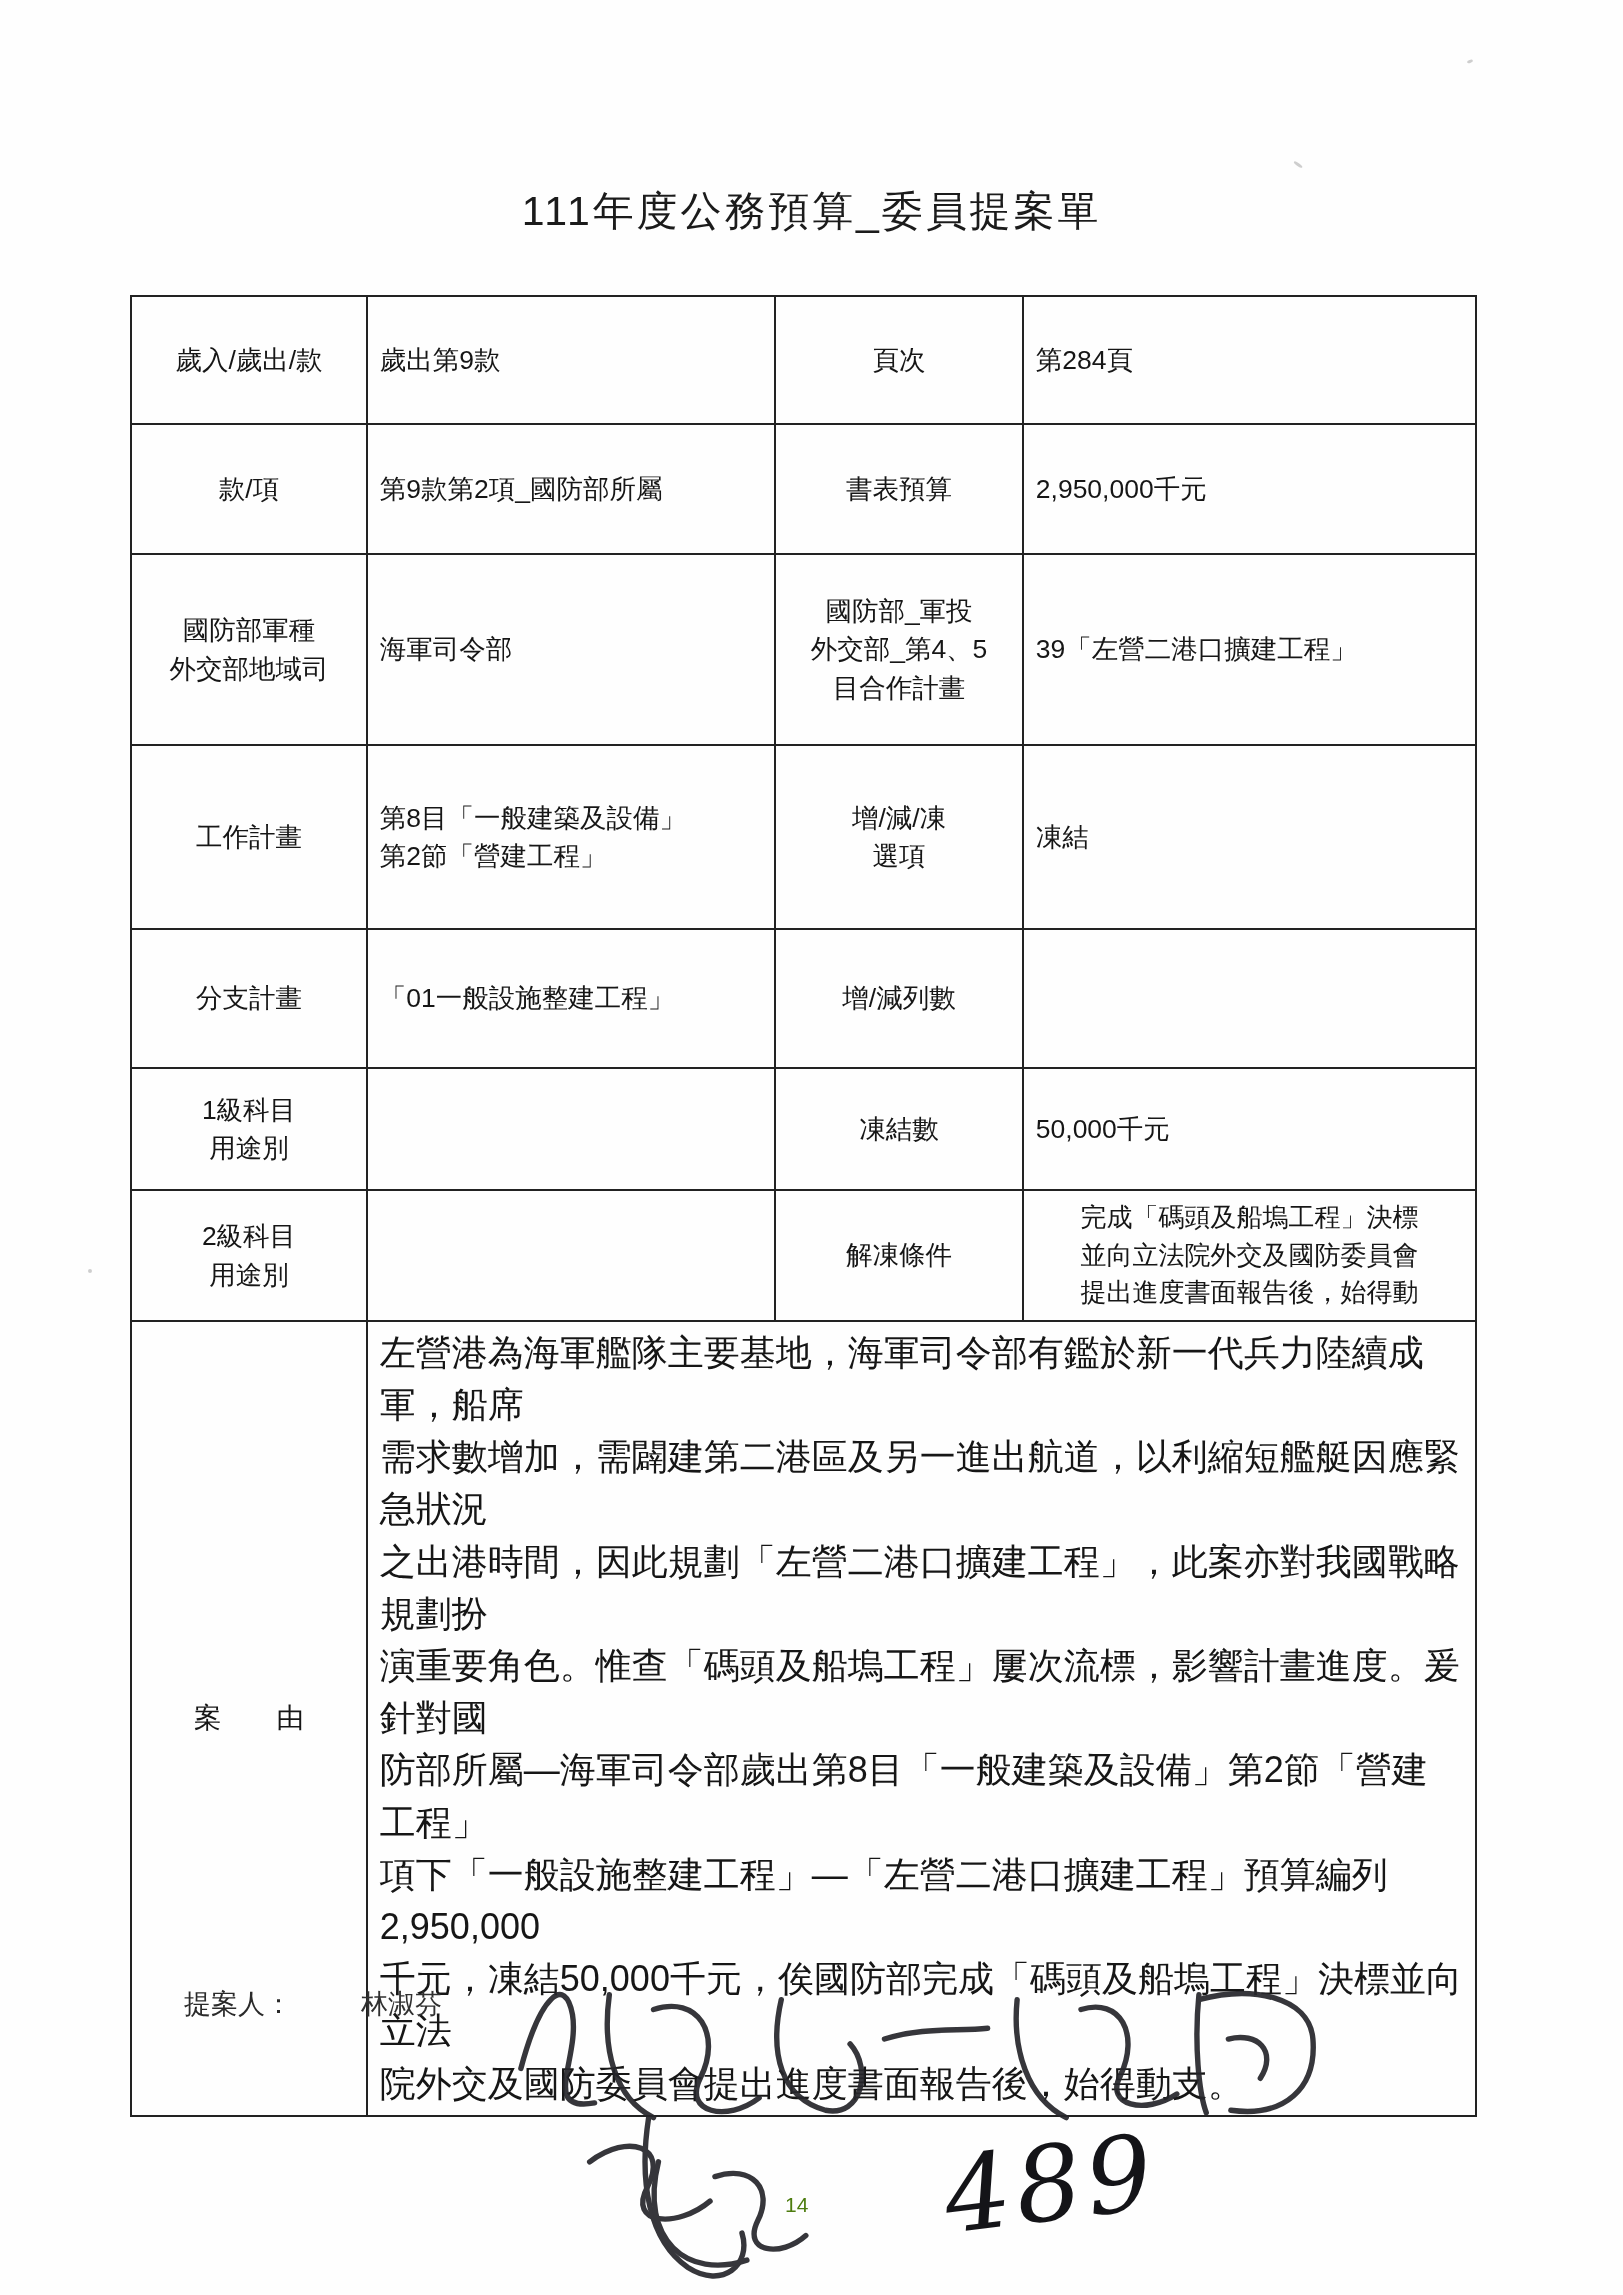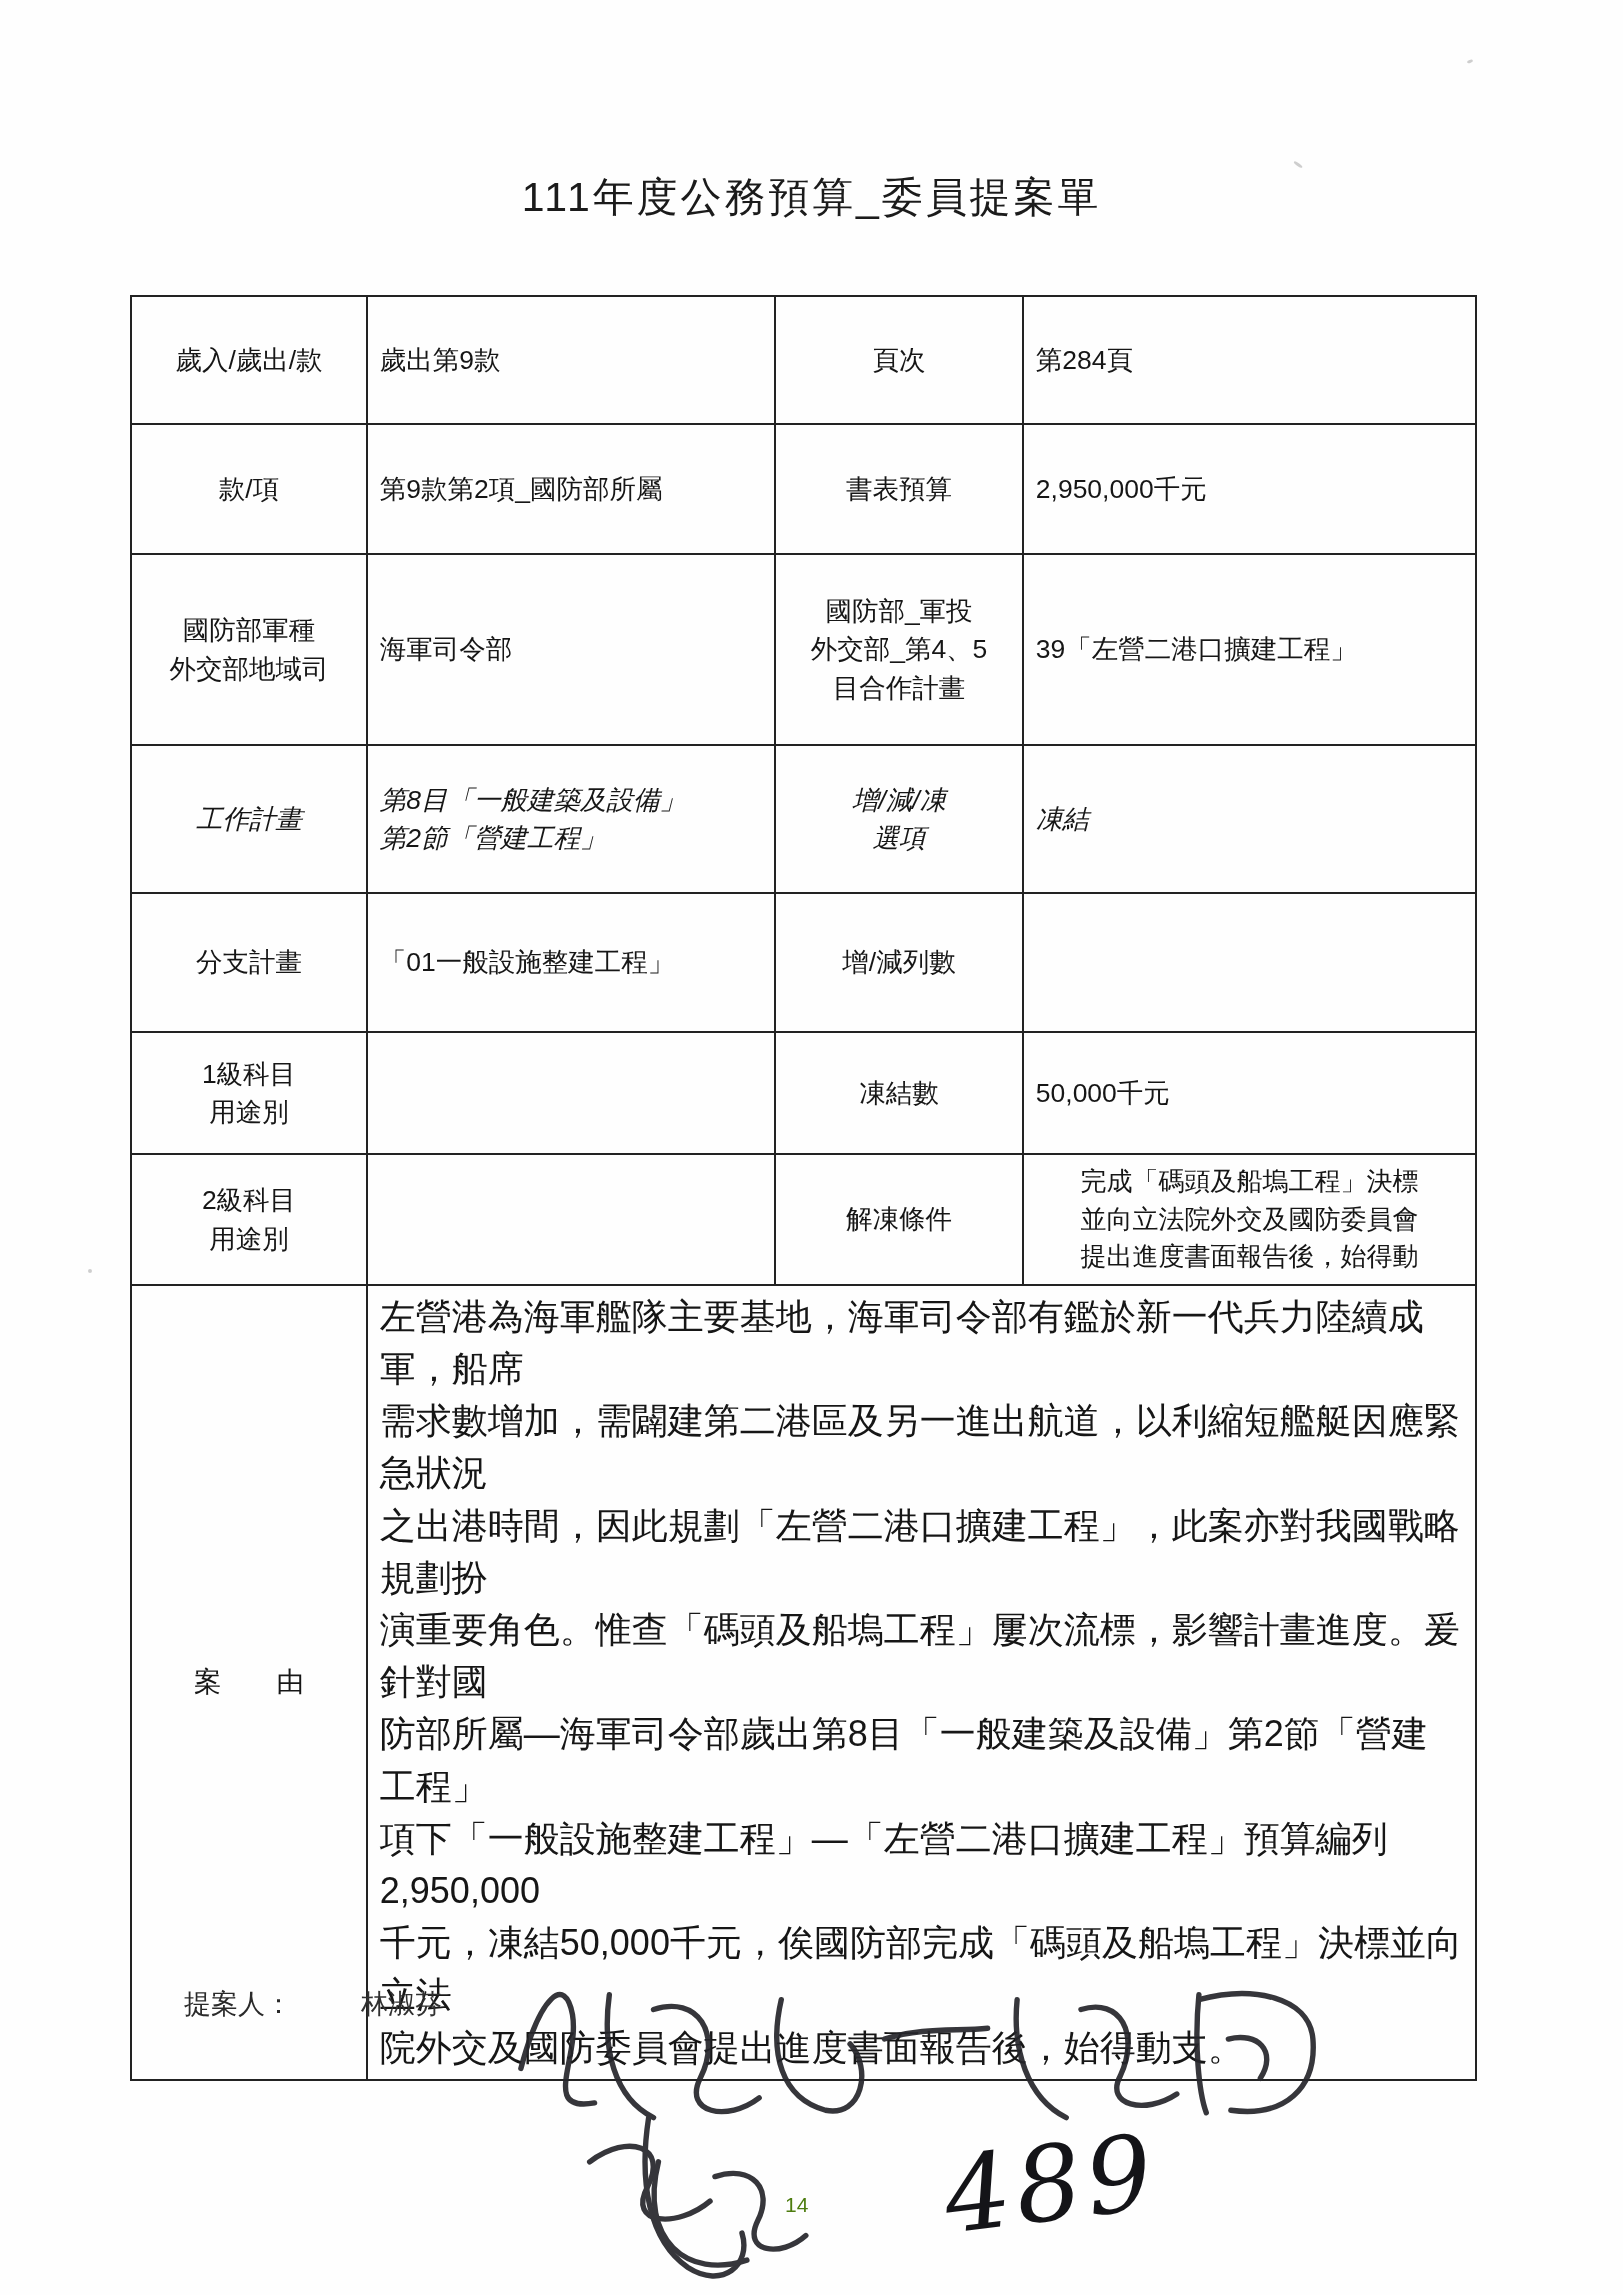--- a/index.html
+++ b/index.html
@@ -7,21 +7,21 @@
     position: relative;
     width: 1623px;
     height: 2295px;
     background: #fefefe;
     overflow: hidden;
     font-family: "Liberation Sans", "DejaVu Sans", sans-serif;
     color: #161616;
   }
   .title {
     position: absolute;
-    top: 170px;
+    top: 184px;
     left: 0;
     width: 100%;
     text-align: center;
     font-size: 41px;
     letter-spacing: 2.9px;
     color: #1b1b1b;
   }
   table.form {
     position: absolute;
     left: 130px;
@@ -37,21 +37,21 @@
     white-space: pre-line;
     line-height: 1.45;
     padding: 4.9px 11.8px;
     overflow: hidden;
   }
   td.lab { text-align: center; padding: 4.9px 5.9px; border-radius: 27px; }
   td.val { text-align: left; padding-left: 13.8px; }
   tr.r0 { height: 128px; }
   tr.r1 { height: 130px; }
   tr.r2 { height: 191px; }
-  tr.r3 { height: 148px; font-style: italic; }
+  tr.r3 { height: 184px; }
   tr.r4 { height: 139px; }
   tr.r5 { height: 122px; }
   tr.r6 { height: 131px; }
   tr.r7 { height: 693px; }
   td.tight {
     line-height: 42px;
     padding: 3.9px 7.9px 3.9px 9.8px;
     font-size: 26px;
     text-align: center;
   }

